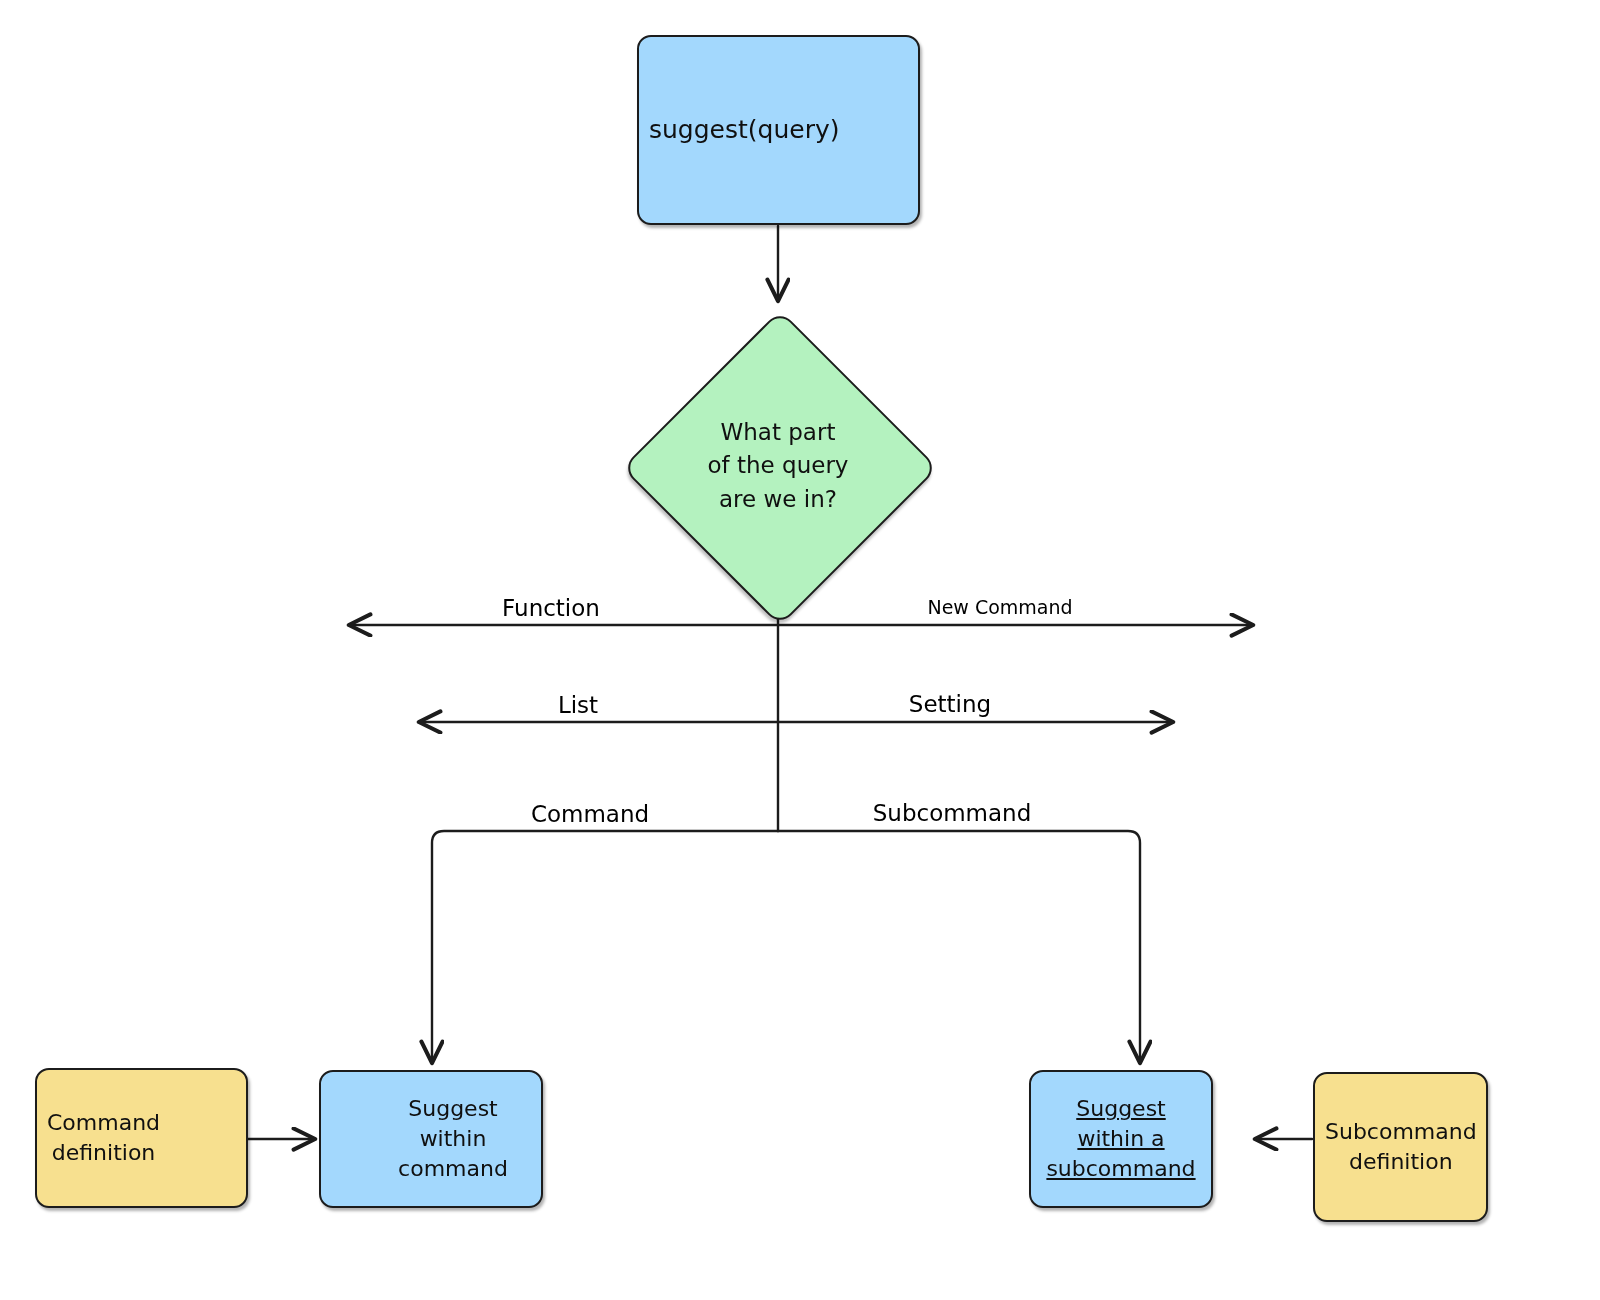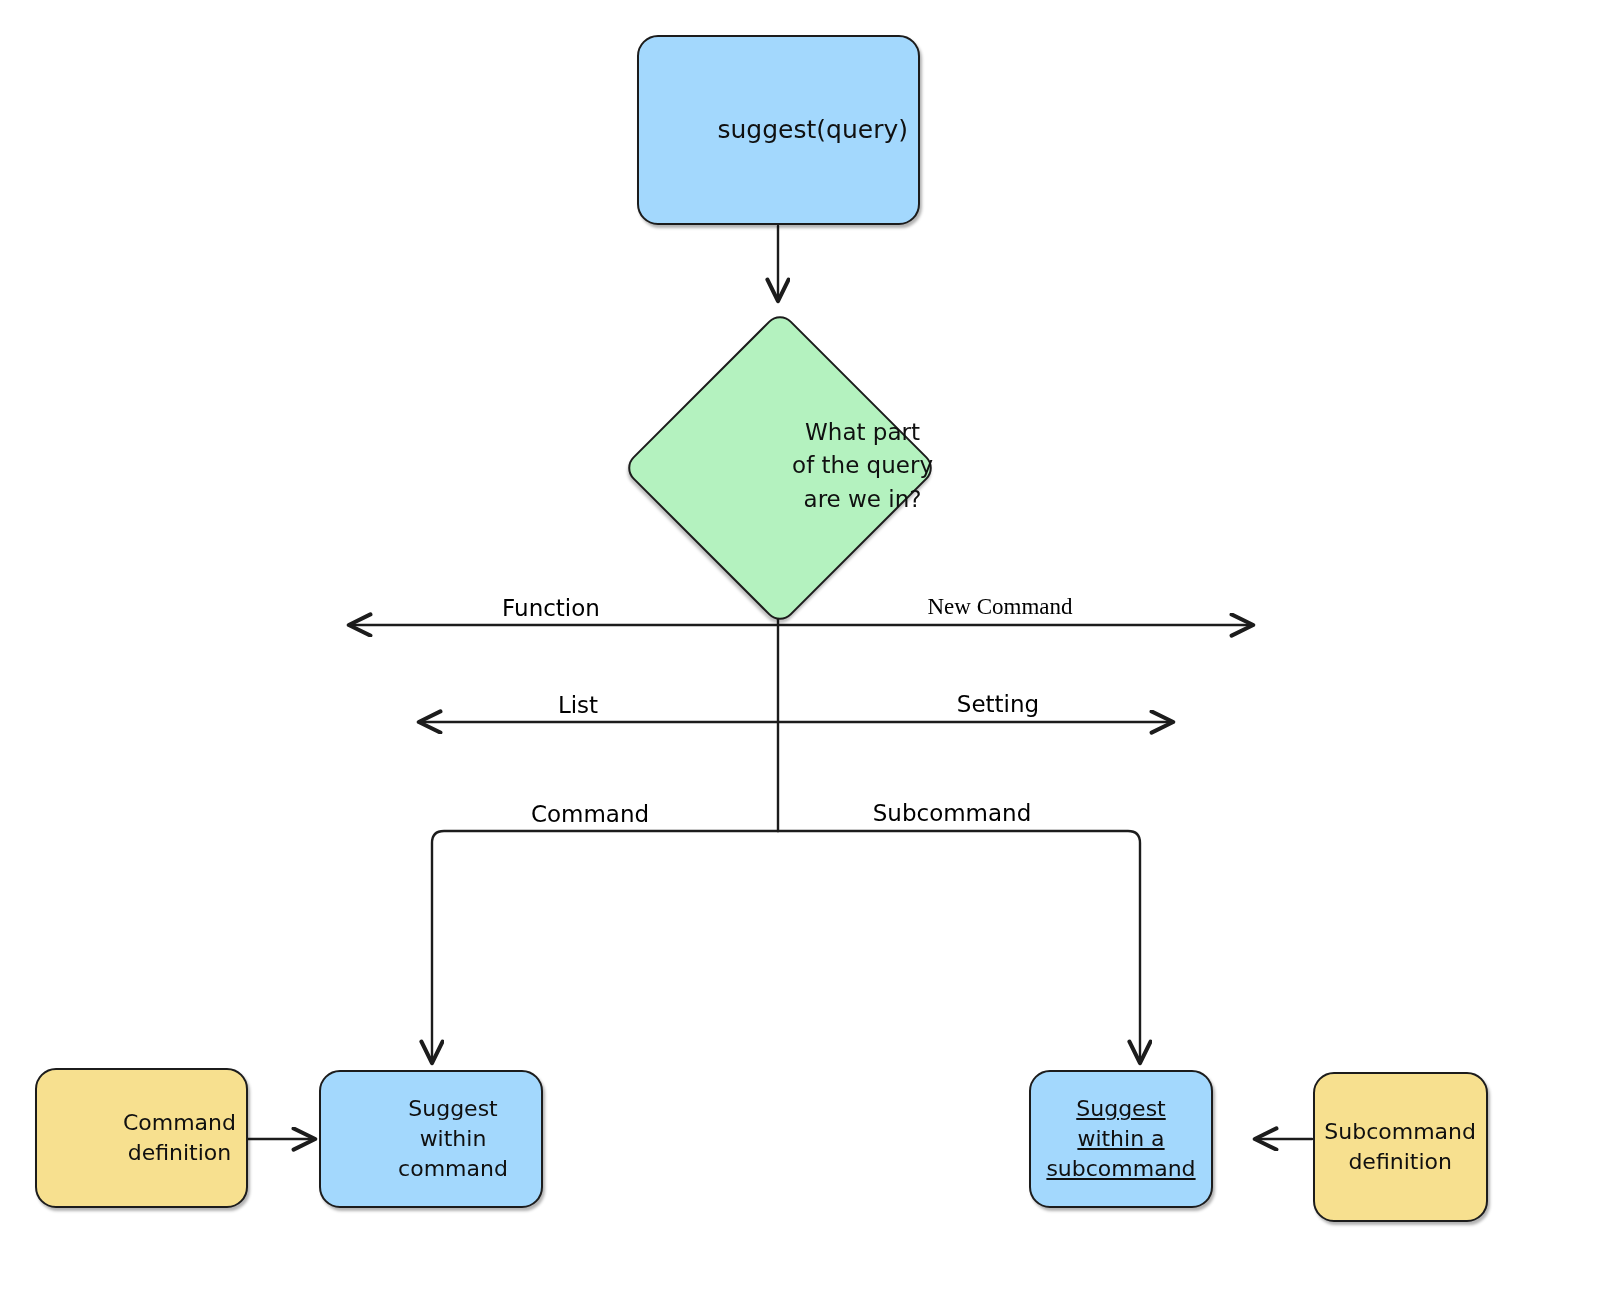--- a/index.html
+++ b/index.html
@@ -24,24 +24,24 @@
     top: 0;
     width: 1600px;
     height: 1300px;
     pointer-events: none;
   }
   .node {
     position: absolute;
     box-sizing: border-box;
     display: flex;
     align-items: center;
-    justify-content: flex-end;
+    justify-content: flex-start;
     text-align: center;
     border: 2.5px solid #1c1c1c;
-    border-radius: 21px;
+    border-radius: 14px;
     color: #101010;
     font-family: "DejaVu Sans", sans-serif;
     line-height: 1.35;
     box-shadow: 2px 3px 3px rgba(0,0,0,0.30);
   }
   .node-blue  { background: #a3d8fd; }
   .node-yellow{ background: #f7e08f; }
 
   .node-label {
     display: block;
@@ -122,34 +122,34 @@
       <path d="M248,1139 L314,1139" marker-end="url(#arrowEnd)"></path>
 
       <path d="M1312,1139 L1256,1139" marker-end="url(#arrowEnd)"></path>
     </g>
   </svg>
 
   <div class="node node-blue" style="left:637px; top:35px; width:283px; height:190px; font-size:25px;">
     <span class="node-label">suggest(query)</span>
   </div>
 
-  <div class="diamond-wrap" style="left:623px; top:311px; width:310px; height:310px;justify-content:flex-end;">
+  <div class="diamond-wrap" style="left:623px; top:311px; width:310px; height:310px;">
     <div class="diamond-shape"></div>
     <span class="diamond-text" style="font-size:23px;">What part
 of the query
 are we in?</span>
   </div>
 
   <div class="edge-label" style="left:551px; top:608px; font-size:23px;">Function</div>
 
-  <div class="edge-label" style="left:1000px; top:607px; font-size:23px;font-family:Liberation Serif, serif;">New Command</div>
+  <div class="edge-label" style="left:1000px; top:607px; font-size:19px;">New Command</div>
 
   <div class="edge-label" style="left:578px; top:705px; font-size:23px;">List</div>
 
-  <div class="edge-label" style="left:950px; top:704px; font-size:23px;margin-left:48px;">Setting</div>
+  <div class="edge-label" style="left:950px; top:704px; font-size:23px;">Setting</div>
 
   <div class="edge-label" style="left:590px; top:814px; font-size:23px;">Command</div>
 
   <div class="edge-label" style="left:952px; top:813px; font-size:23px;">Subcommand</div>
 
   <div class="node node-yellow" style="left:35px; top:1068px; width:213px; height:140px; font-size:22px;">
     <span class="node-label">Command
 definition</span>
   </div>
 

